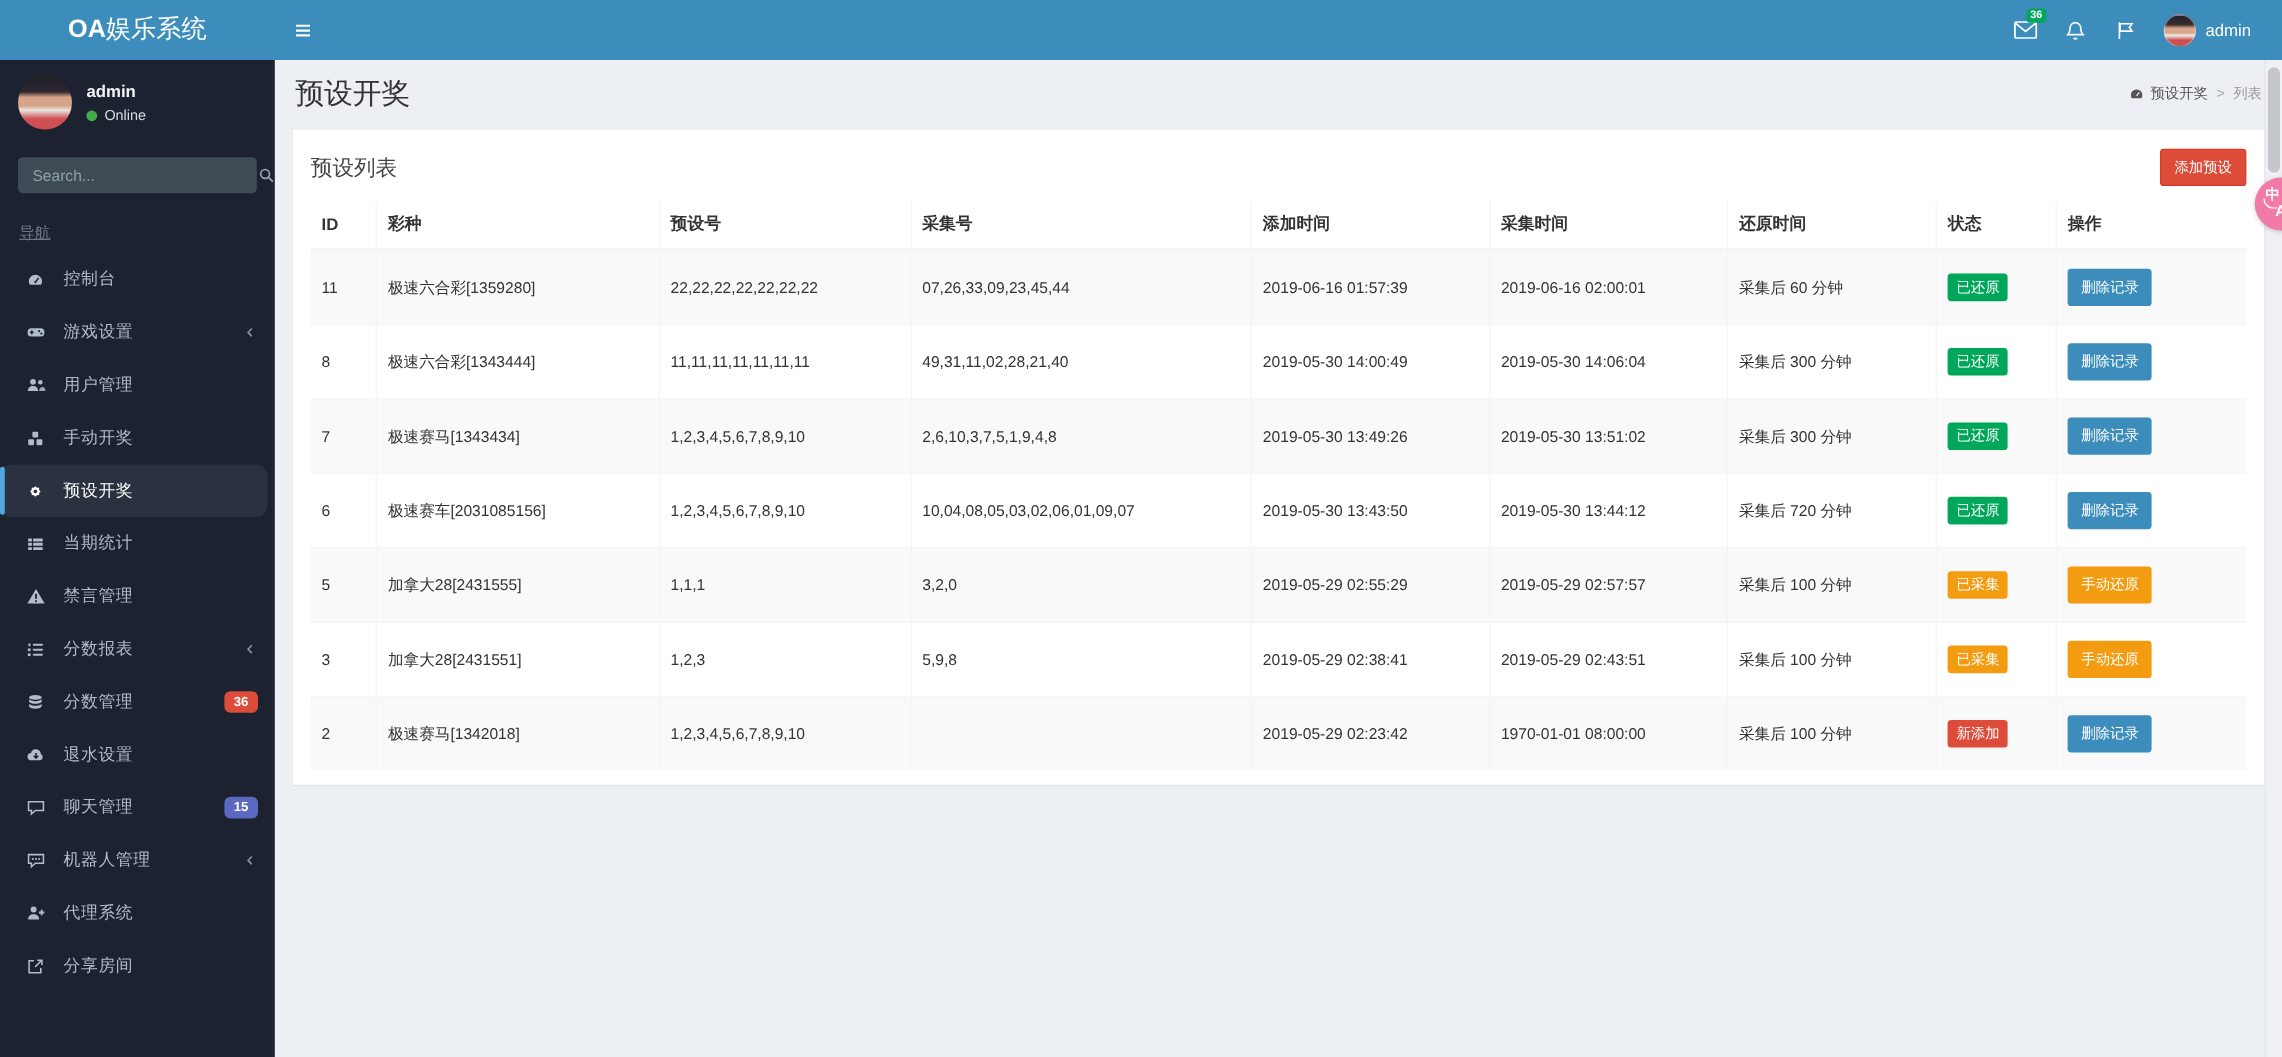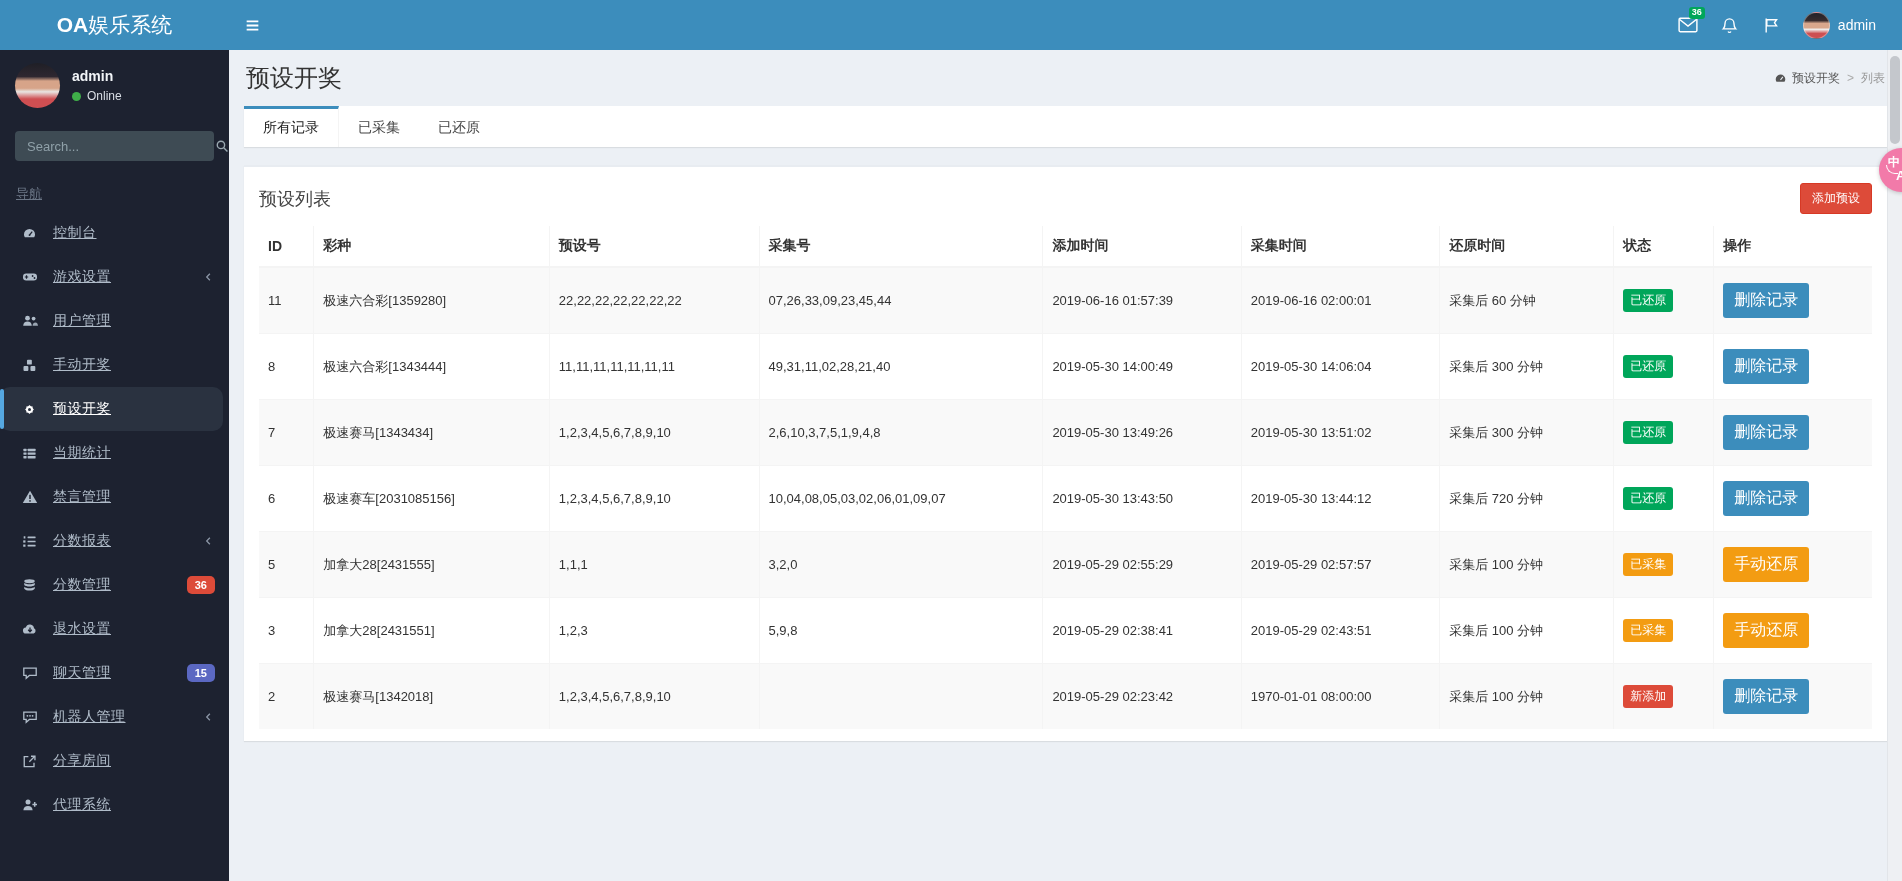--- a/index.html
+++ b/index.html
@@ -65,21 +65,21 @@
   .sidebar-search input::placeholder { color: #8fa0a8; }
   .search-btn { width: 34px; display: flex; align-items: center; justify-content: center; color: #9aa8b0; cursor: pointer; }
 
   .nav-header { color: #6c7787; font-size: 13px; padding: 16px 16px 8px 16px; text-decoration: underline; }
 
   .menu-item {
     position: relative; height: 44px; display: flex; align-items: center;
     padding-left: 21px; color: #b0bcc9; font-size: 14px; cursor: pointer;
   }
   .mi-icon { width: 17px; display: flex; justify-content: center; margin-right: 15px; flex: none; }
-  .mi-label { letter-spacing: .5px; text-decoration: underline; }
+  .mi-label { letter-spacing: .5px; }
   .menu-item.active { background: #2a3240; border-radius: 10px; margin-right: 6px; color: #fff; }
   .menu-item.active::before {
     content: ""; position: absolute; left: 0; top: 2px; bottom: 2px; width: 4px;
     background: #55a7e0; border-radius: 4px;
   }
   .mi-chevron { position: absolute; right: 15px; top: 50%; transform: translateY(-50%); color: #8b95a5; display: flex; }
   .mi-badge {
     position: absolute; right: 14px; top: 50%; transform: translateY(-50%);
     color: #fff; font-size: 11px; font-weight: 700; padding: 3px 8px; border-radius: 5px;
   }
@@ -115,21 +115,21 @@
     padding: 11px 9px; border-bottom: 2px solid #f4f4f4; border-left: 1px solid #f4f4f4;
   }
   td {
     font-size: 13px; color: #333; padding: 15px 9px;
     border-top: 1px solid #f4f4f4; border-left: 1px solid #f4f4f4; vertical-align: middle;
   }
   th:first-child, td:first-child { border-left: 0; }
   tbody tr:nth-child(odd) { background: #f9f9f9; }
   .status-badge { display: inline-block; color: #fff; font-size: 12px; padding: 3px 7px; border-radius: 3px; }
   .btn-action {
-    color: #fff; border: 0; font-size: 16px; padding: 7px 11px; border-radius: 3px;
+    color: #fff; border: 0; font-size: 12px; padding: 7px 11px; border-radius: 3px;
     cursor: pointer; font-family: Liberation Sans, sans-serif;
   }
 
   
   col.c-id { width: 3.4%; } col.c-lottery { width: 14.6%; } col.c-preset { width: 13%; }
   col.c-collect { width: 17.6%; } col.c-added { width: 12.3%; } col.c-collected { width: 12.3%; }
   col.c-restore { width: 10.8%; } col.c-status { width: 6.2%; } col.c-action { width: 9.8%; }
 
   
   .scrollbar-track {
@@ -355,37 +355,37 @@
         </span>
         <span class="mi-label">机器人管理</span>
         <span class="mi-chevron">
           <svg viewBox="0 0 16 16" width="11" height="11" fill="none" stroke="currentColor" stroke-width="1.9">
             <path d="M10 3.2L5.4 8l4.6 4.8"></path>
           </svg>
         </span>
       </div>
       <div class="menu-item">
         <span class="mi-icon">
+          <svg viewBox="0 0 16 16" width="16" height="16" fill="currentColor">
+            <circle cx="6" cy="5" r="2.5"></circle>
+            <path d="M1.4 13.2c0-2.8 2-4.3 4.6-4.3s4.6 1.5 4.6 4.3z"></path>
+            <path d="M12.7 5.1v4.6M10.4 7.4H15" stroke="currentColor" stroke-width="1.5"></path>
+          </svg>
+        </span>
+        <span class="mi-label">代理系统</span>
+      </div>
+      <div class="menu-item">
+        <span class="mi-icon">
           <svg viewBox="0 0 16 16" width="15" height="15" fill="none" stroke="currentColor" stroke-width="1.4">
             <path d="M12.8 9.2v4.2H2.4V2.8h4.4"></path>
             <path d="M9.6 2.4h4.2v4.2"></path>
             <path d="M13.4 2.6L7.8 8.2"></path>
           </svg>
         </span>
         <span class="mi-label">分享房间</span>
-      </div>
-      <div class="menu-item">
-        <span class="mi-icon">
-          <svg viewBox="0 0 16 16" width="16" height="16" fill="currentColor">
-            <circle cx="6" cy="5" r="2.5"></circle>
-            <path d="M1.4 13.2c0-2.8 2-4.3 4.6-4.3s4.6 1.5 4.6 4.3z"></path>
-            <path d="M12.7 5.1v4.6M10.4 7.4H15" stroke="currentColor" stroke-width="1.5"></path>
-          </svg>
-        </span>
-        <span class="mi-label">代理系统</span>
       </div>
       <div class="menu-item">
         <span class="mi-label"></span>
       </div>
     </div>
 </div>
 
 <div class="main">
   <div class="content-header">
     <div class="page-title">预设开奖</div>
@@ -399,25 +399,20 @@
           </span>
           <span>预设开奖</span>
         </span>
         <span class="sep">&gt;</span>
         <span class="crumb">
           <span>列表</span>
         </span>
       </div>
   </div>
 
-  <div class="tab-strip">
-      <div class="tab active">所有记录</div>
-      <div class="tab">已采集</div>
-      <div class="tab">已还原</div>
-    </div>
 
   <div class="box">
     <div class="box-header">
       <span class="box-title">预设列表</span>
       <button class="btn-add">添加预设</button>
     </div>
     <div class="box-body">
       <table>
         <colgroup>
           <col class="c-id">

